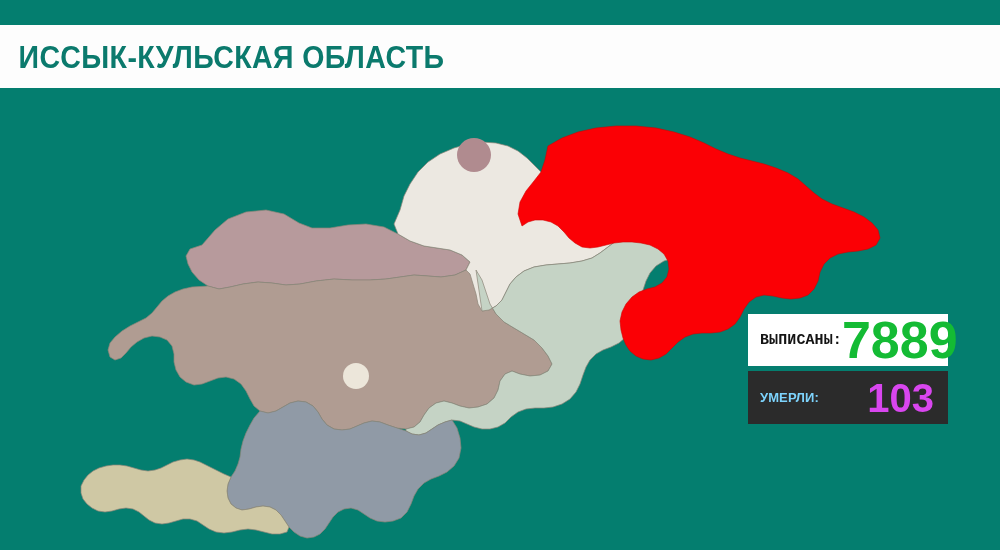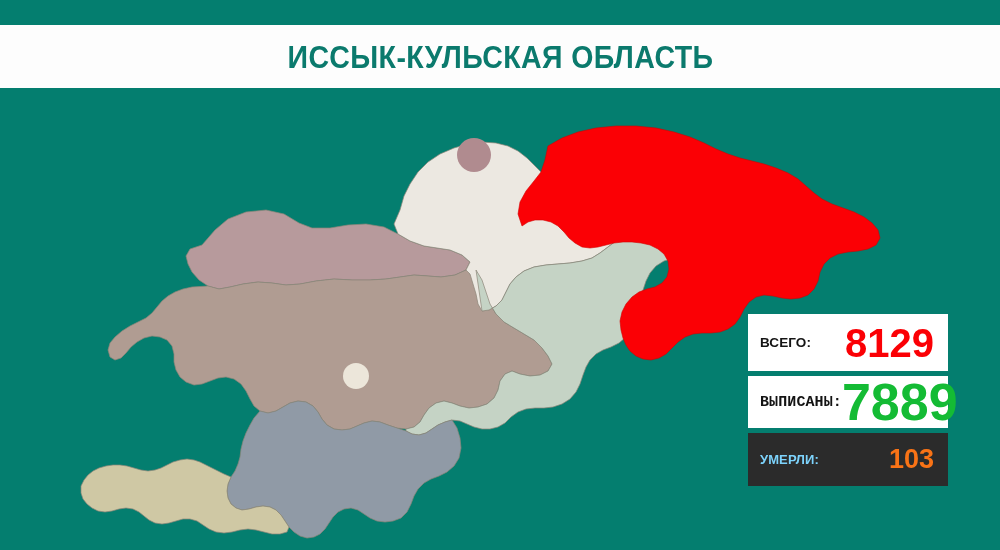--- a/index.html
+++ b/index.html
@@ -29,21 +29,21 @@
   }
   .title-band {
     position: absolute;
     left: 0;
     top: 25px;
     width: 1000px;
     height: 66px;
     background: #fdfdfd;
     display: flex;
     align-items: center;
-    justify-content: center;
+    justify-content: flex-start;
   }
   .title-text {
     color: #0b7a6d;
     font-size: 31px;
     font-weight: bold;
     letter-spacing: 0.4px;
     transform: scaleX(0.92);
     transform-origin: center center;
     white-space: nowrap;
     font-family: "Liberation Sans", "DejaVu Sans", sans-serif;
@@ -133,22 +133,22 @@
   }
   .stat-row.total .stat-value {
     font-size: 40px;
     color: #fb0005;
   }
   .stat-row.recovered .stat-value {
     font-size: 52px;
     color: #14bb34;
   }
   .stat-row.died .stat-value {
-    font-size: 27px;
-    color: #f97316;
+    font-size: 40px;
+    color: #d946ef;
   }
 </style>
 </head>
 <body>
 
 <div id="root">
 
   <div class="top-bar"></div>
 
   <div class="title-band">
@@ -241,24 +241,20 @@
                L141,382 L148,383 L155,382 L161,380 L167,377 L173,374 L180,372 L187,371
                L194,372 L200,374 L206,377 L212,380 L218,383 L224,386 Z"></path>
 
       <circle cx="474" cy="67" r="17" fill="#b08b8f"></circle>
 
       <circle cx="356" cy="288" r="13" fill="#ece6da"></circle>
     </svg>
 
     <div class="stats-panel" style="top:226px;">
 
-      <div class="stat-row total">
-        <span class="stat-label">ВСЕГО:</span>
-        <span class="stat-value">8129</span>
-      </div>
 
       <div class="stat-row recovered">
         <span class="stat-label">ВЫПИСАНЫ:</span>
         <span class="stat-value">7889</span>
       </div>
 
       <div class="stat-row died">
         <span class="stat-label">УМЕРЛИ:</span>
         <span class="stat-value">103</span>
       </div>

